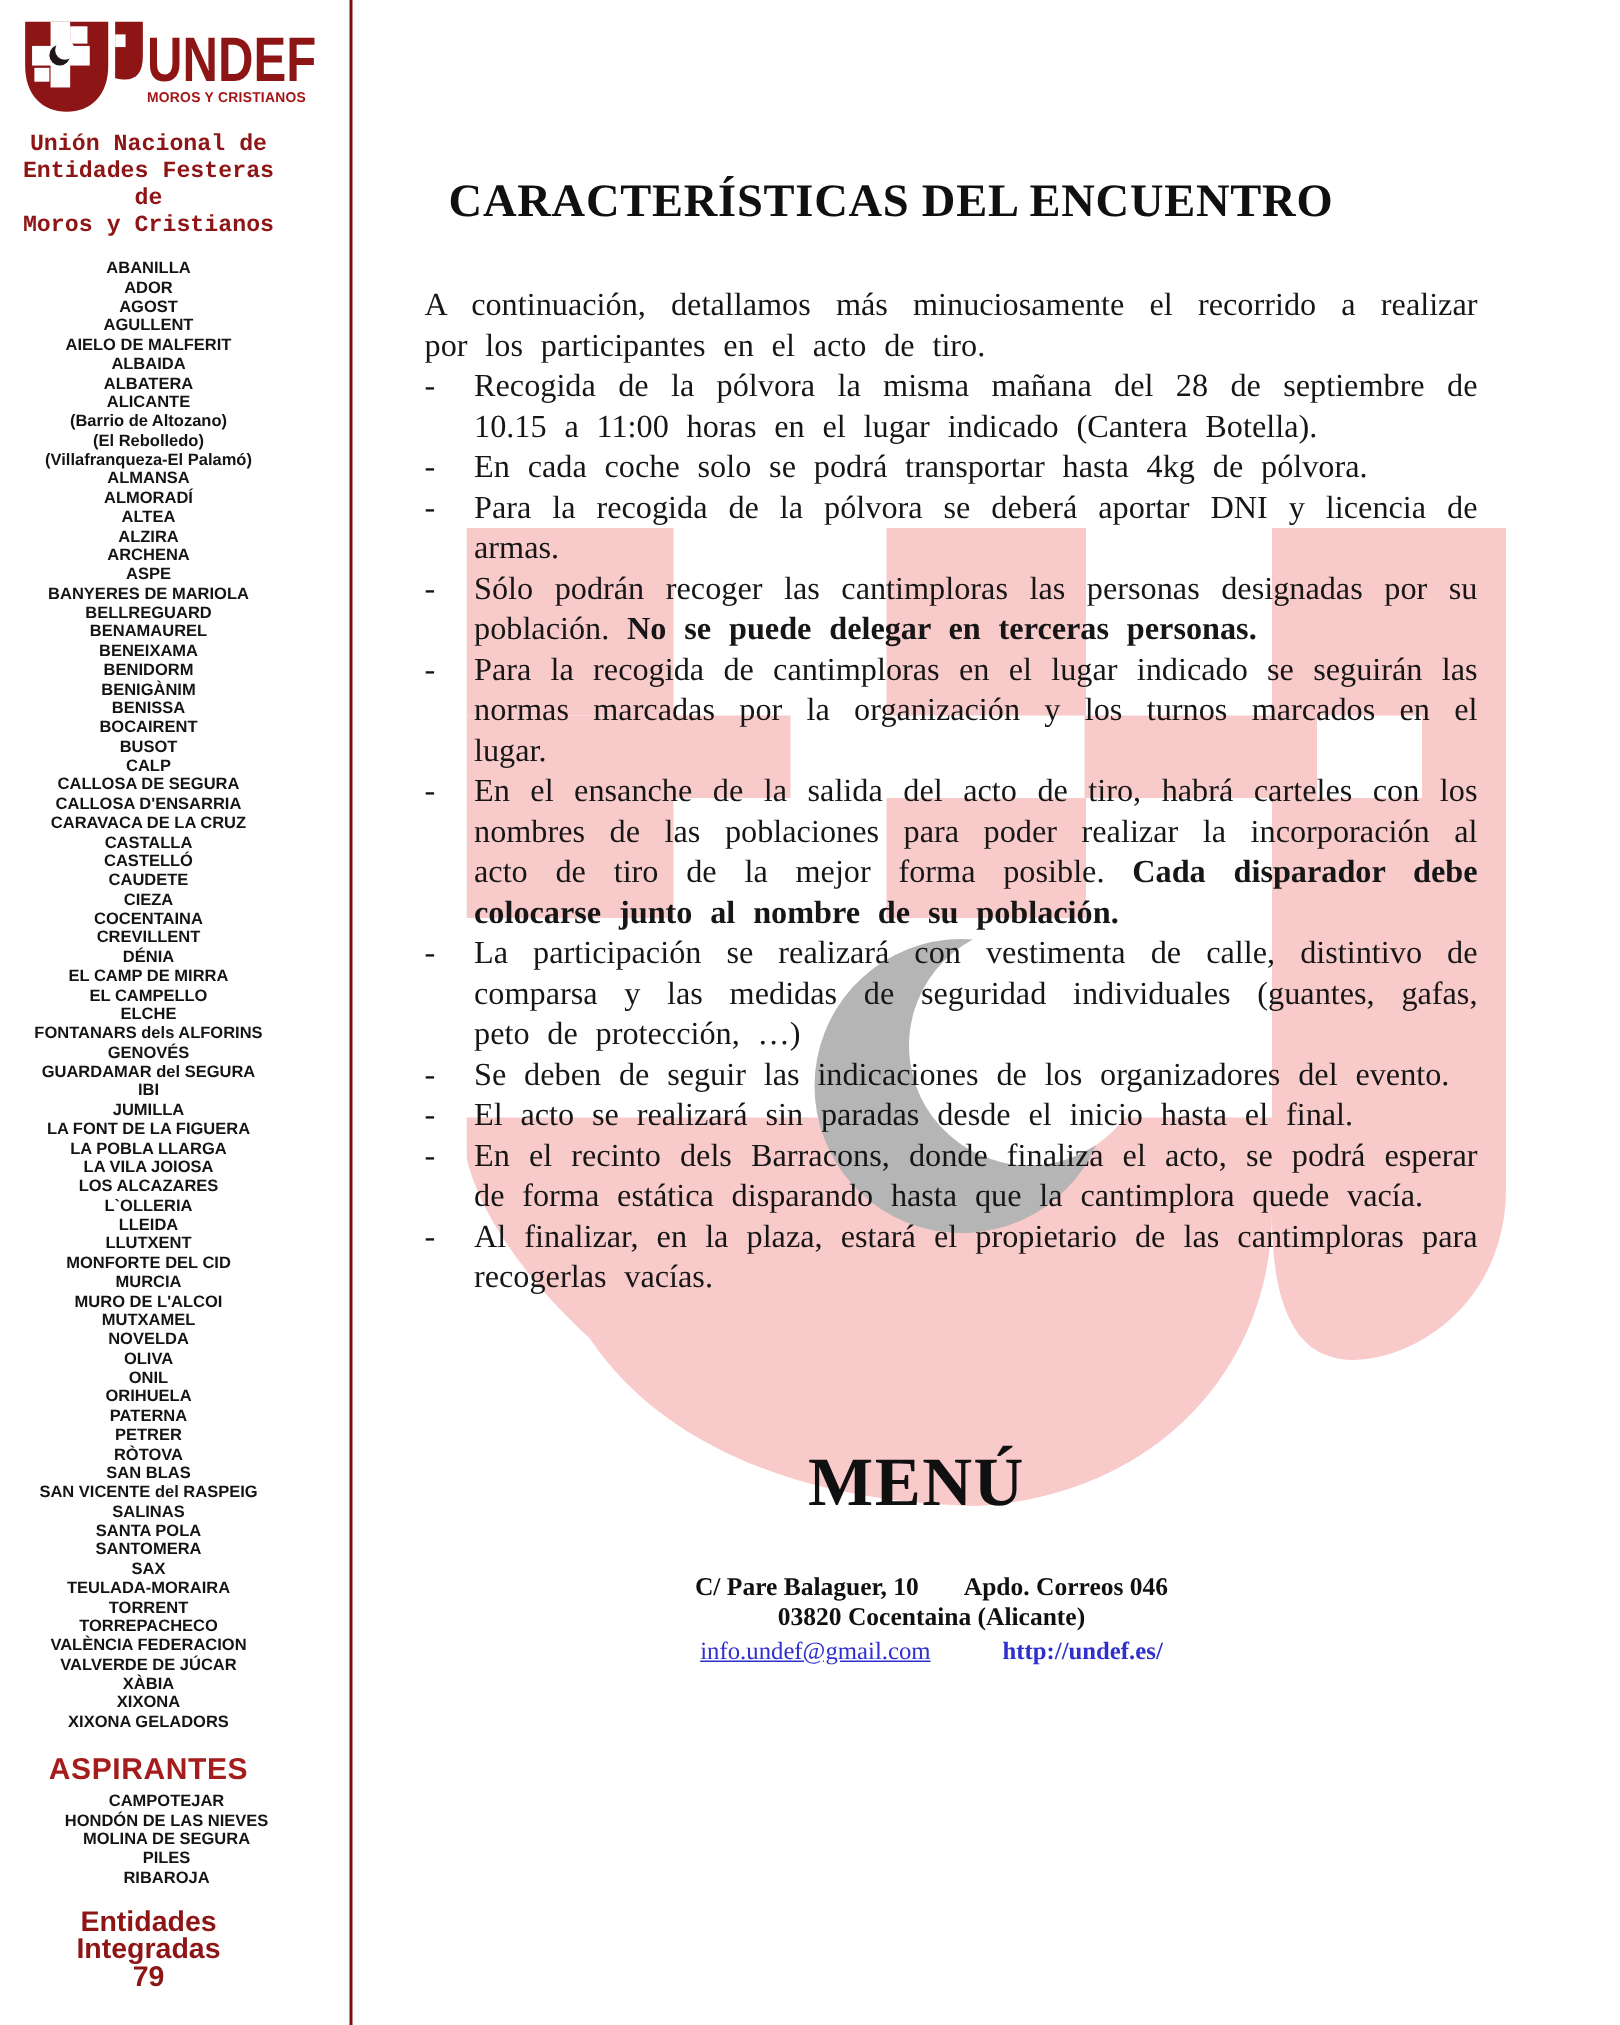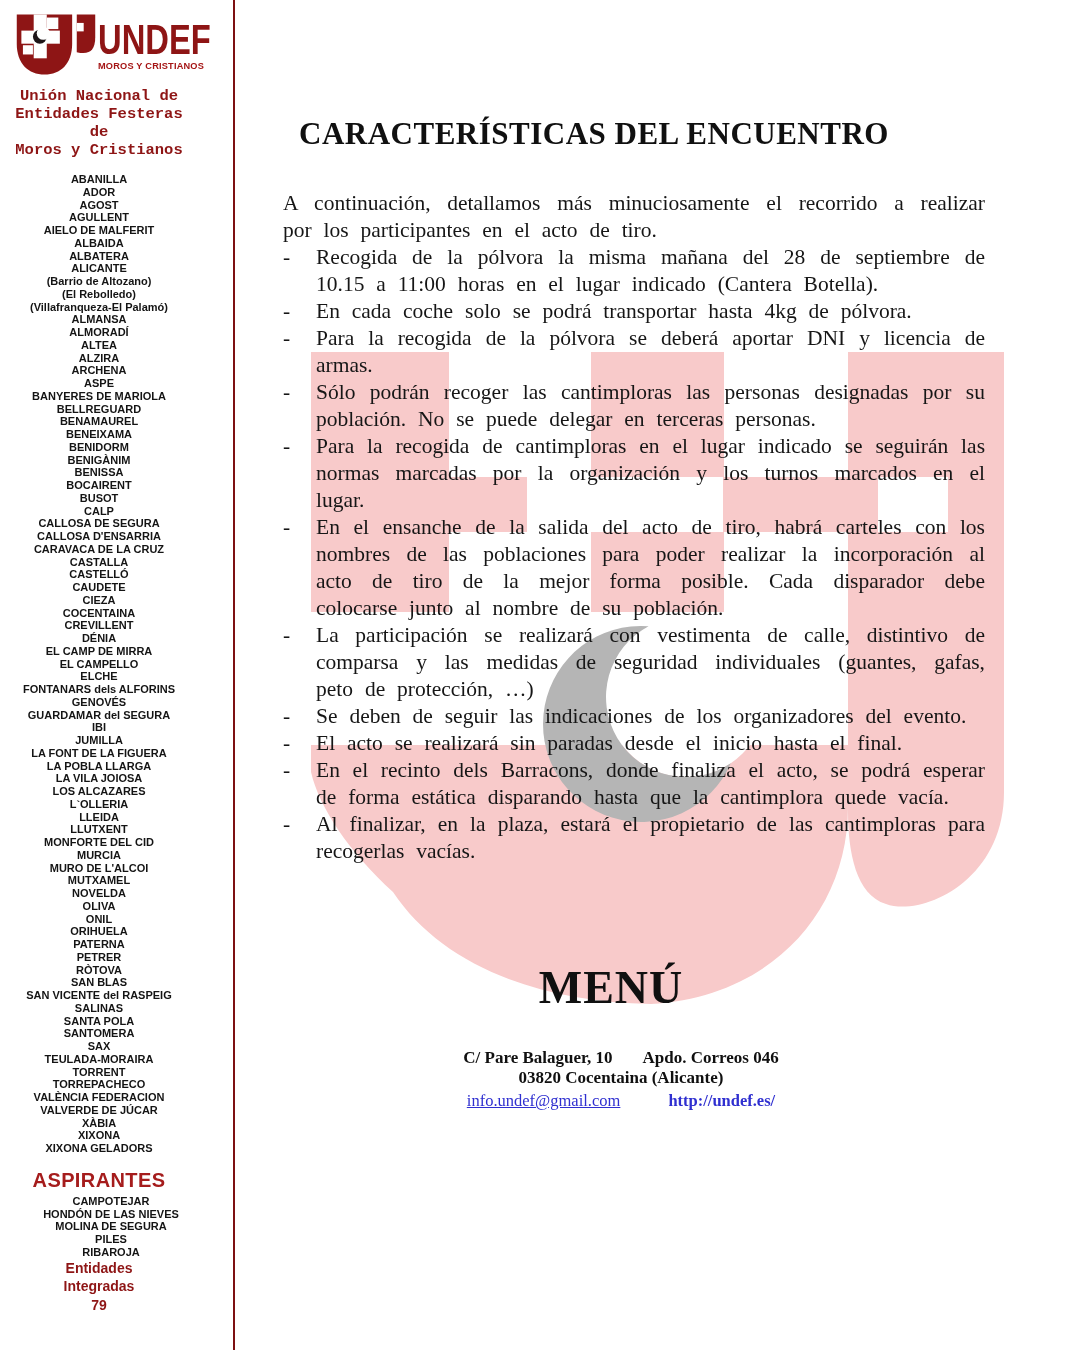--- a/index.html
+++ b/index.html
@@ -17,37 +17,37 @@
   .emblem{width:80px;height:64px;flex:0 0 80px;}
   .brand{margin-left:2px;margin-top:9px;}
   .brand-name{font-size:42px;line-height:34px;font-weight:bold;color:var(--maroon);
     transform:scaleX(.78);transform-origin:left;}
   .brand-tag{font-size:9.5px;font-weight:bold;color:#a51414;margin-top:3px;
     letter-spacing:.2px;transform:scaleX(.97);transform-origin:left;}
   .org{margin-top:9px;color:var(--maroon);font-weight:bold;font-size:15.5px;line-height:18px;font-family:Liberation Mono, monospace;}
   .towns{margin-top:14px;font-weight:bold;font-size:11px;line-height:12.75px;color:#141414;}
   .asp-title{margin-top:14px;font-size:20px;font-weight:bold;color:#a51c1c;letter-spacing:.4px;}
   .asp-list{margin-top:3px;font-weight:bold;font-size:11px;line-height:12.75px;color:#141414;padding-left:24px;}
-  .entidades{margin-top:0;font-size:14px;font-weight:bold;color:var(--maroon);line-height:18.5px;}
+  .entidades{margin-top:14px;font-size:19px;font-weight:bold;color:var(--maroon);line-height:18.5px;}
   
   .main{position:absolute;left:235px;top:0;right:0;height:100%;}
   .watermark{position:absolute;left:76px;top:352px;width:693px;height:655px;z-index:0;}
   .wm-pink{fill:var(--pink);}
   .wm-white{fill:#ffffff;}
   .wm-gray{fill:var(--crescent_gray);}
   .content{position:relative;z-index:1;padding:0 95px 0 48px;color:var(--text);}
   .title{font-size:31px;font-weight:bold;text-align:center;margin:116px 80px 0 0;
     letter-spacing:.5px;color:#101010;}
   .bodytext{font-size:21.5px;line-height:27px;word-spacing:6.5px;}
   .intro{margin-top:38px;text-align:justify;}
   .bullets{margin-top:0;}
   .bullet{display:flex;}
   .dash{width:33px;flex:0 0 33px;}
   .btext{flex:1;text-align:justify;}
-  .bold{font-weight:normal;}
+  .bold{font-weight:bold;}
   .menu-heading{text-align:center;font-size:46px;font-weight:bold;color:#101010;
     margin:96px 46px 0 0;letter-spacing:1px;}
   .doc-footer{text-align:center;margin:34px 26px 0 0;font-size:17px;font-weight:bold;color:#101010;}
   .addr-gap{display:inline-block;width:30px;}
   .links{margin-top:3px;font-size:16.5px;}
   a.email{color:var(--link_blue);font-weight:normal;text-decoration:underline;margin-right:48px;}
   a.web{color:var(--link_blue);font-weight:bold;text-decoration:none;}
 </style>
 </head>
 <body style="--maroon: #8e1515; --pink: #f8caca; --crescent_gray: #b5b5b5; --divider: #7d1012; --link_blue: #2f2fd0; --text: #161616;">

